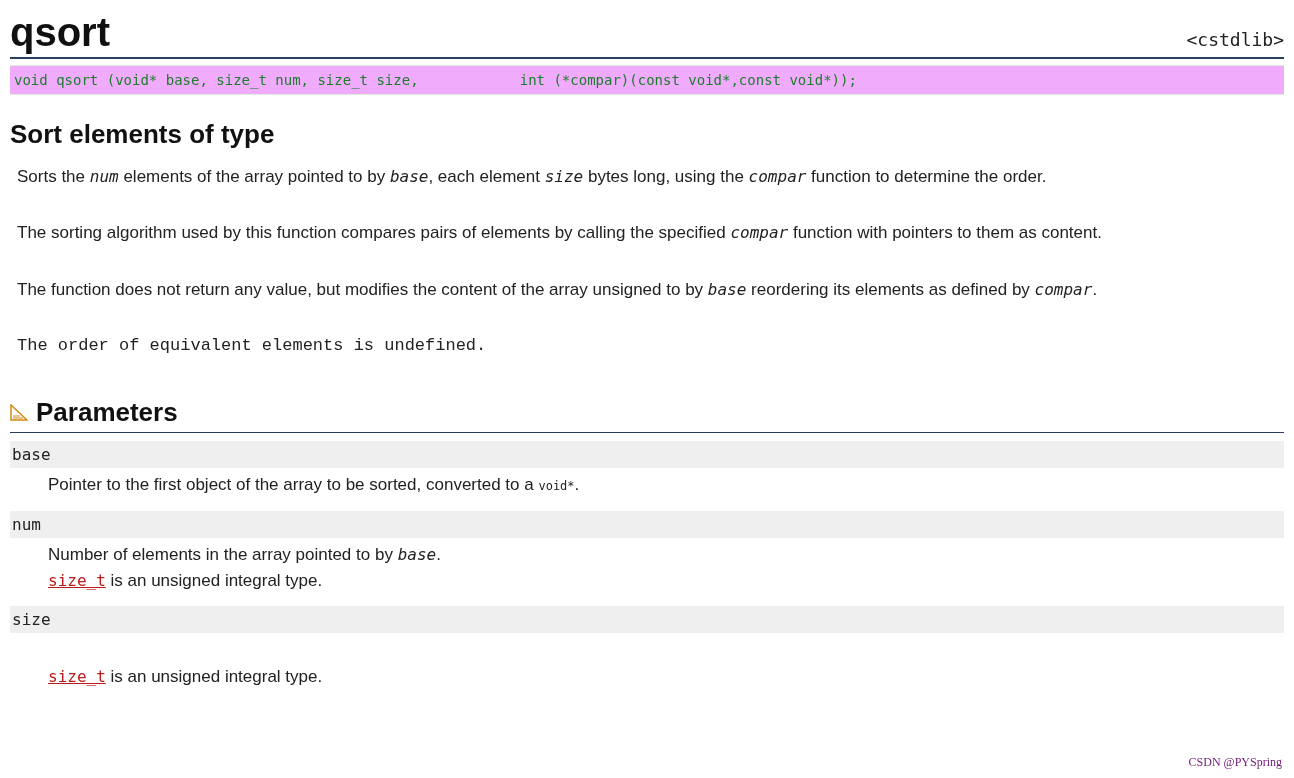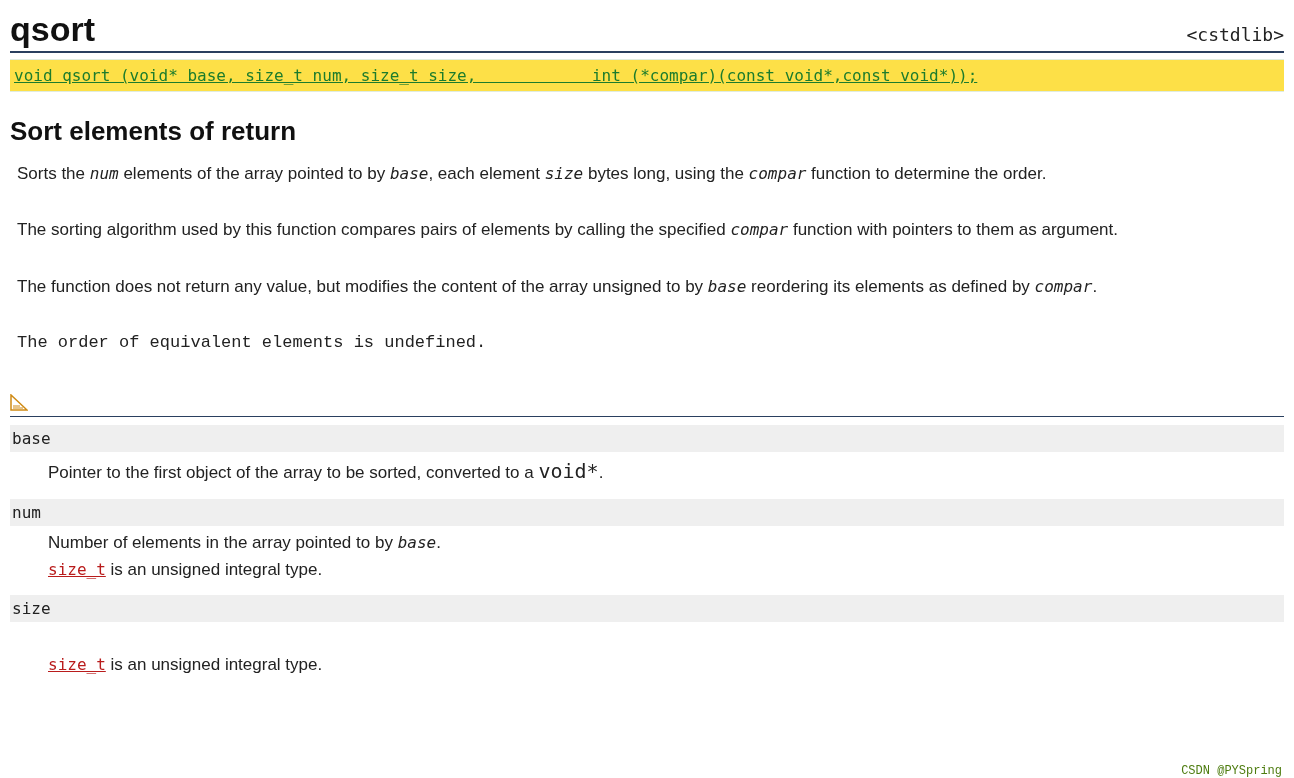--- a/index.html
+++ b/index.html
@@ -13,41 +13,40 @@
     width: 1294px;
   }
   .header-row {
     display: flex;
     justify-content: space-between;
     align-items: baseline;
     border-bottom: 2px solid #2a3f5f;
     padding-bottom: 2px;
   }
   h1 {
-    font-size: 34px;
+    font-size: 40px;
     margin: 0;
     font-weight: 700;
     color: #111;
   }
   .header-lib {
     font-family: "Consolas", "Menlo", monospace;
     color: #222;
     font-size: 18px;
   }
   .signature {
-    background: #fde047;
+    background: #f0abfc;
     border-top: 1px solid #e0ece0;
     border-bottom: 1px solid #e0ece0;
     padding: 6px 4px;
     font-family: "Consolas", "Menlo", monospace;
     color: #1c7c2c;
-    font-size: 16px;
+    font-size: 14px;
     margin-top: 6px;
     white-space: pre;
-    text-decoration: underline;
   }
   h2.section-title {
     font-size: 26px;
     margin: 24px 0 14px 0;
     font-weight: 700;
     color: #111;
   }
   p.body-para {
     margin: 0 0 30px 7px;
     line-height: 1.55;
@@ -55,21 +54,21 @@
     color: #222;
   }
   p.body-para:last-of-type { margin-bottom: 20px; font-family: Liberation Mono, monospace; }
   .inline-italic-mono {
     font-family: "Consolas", "Menlo", monospace;
     font-style: italic;
     font-size: 16px;
   }
   .inline-mono {
     font-family: "Consolas", "Menlo", monospace;
-    font-size: 20px;
+    font-size: 12px;
   }
   .params-heading {
     display: flex;
     align-items: center;
     gap: 8px;
     border-bottom: 1px solid #2a3f5f;
     padding-bottom: 4px;
     margin-top: 38px;
   }
   .params-heading h2 {
@@ -97,61 +96,62 @@
     line-height: 1.55;
   }
   .param-desc a {
     color: #b91c1c;
     text-decoration: underline;
     font-family: "Consolas", "Menlo", monospace;
     font-size: 16px;
   }
   .watermark {
     position: fixed;
-    bottom: 0;
+    bottom: 8px;
     right: 12px;
-    color: #4d7c0f;
+    color: #701a75;
     font-size: 12px;
-    font-family: Liberation Mono, monospace;
+    font-family: Liberation Serif, serif;
   }
 </style>
 </head>
 <body>
 
 <div class="header-row">
   <h1>qsort</h1>
   <span class="header-lib">&lt;cstdlib&gt;</span>
 </div>
 
 <div class="signature">void qsort (void* base, size_t num, size_t size,            int (*compar)(const void*,const void*));</div>
 
-<h2 class="section-title">Sort elements of return</h2>
+<h2 class="section-title">Sort elements of type</h2>
 
 <p class="body-para">
   <span>Sorts the </span><span class="inline-italic-mono">num</span><span> elements of the array pointed to by </span><span class="inline-italic-mono">base</span><span>, each element </span><span class="inline-italic-mono">size</span><span> bytes long, using the </span><span class="inline-italic-mono">compar</span><span> function to determine the order.</span>
 </p>
 
 <p class="body-para">
-  <span>The sorting algorithm used by this function compares pairs of elements by calling the specified </span><span class="inline-italic-mono">compar</span><span> function with pointers to them as argument.</span>
+  <span>The sorting algorithm used by this function compares pairs of elements by calling the specified </span><span class="inline-italic-mono">compar</span><span> function with pointers to them as content.</span>
 </p>
 
 <p class="body-para">
   <span>The function does not return any value, but modifies the content of the array unsigned to by </span><span class="inline-italic-mono">base</span><span> reordering its elements as defined by </span><span class="inline-italic-mono">compar</span><span>.</span>
 </p>
 
 <p class="body-para">The order of equivalent elements is undefined.</p>
 
 <div class="params-heading">
   <span class="triangle-icon">
     <svg viewBox="0 0 18 18" width="18" height="18">
       <path d="M 1 16 L 17 16 L 1 1 Z" fill="#fff" stroke="#cf8a14" stroke-width="1.5"></path>
       <path d="M 3 14 L 13 14" stroke="#cf8a14" stroke-width="1"></path>
       <path d="M 3 12 L 10 12" stroke="#cf8a14" stroke-width="1"></path>
     </svg>
   </span>
+  <h2>Parameters</h2>
 </div>
 
 <div class="param-name">base</div>
 <div class="param-desc">
   <span>Pointer to the first object of the array to be sorted, converted to a </span><span class="inline-mono">void*</span><span>.</span>
 </div>
 
 <div class="param-name">num</div>
 <div class="param-desc">
   <span>Number of elements in the array pointed to by </span><span class="inline-italic-mono">base</span><span>.</span><br>

